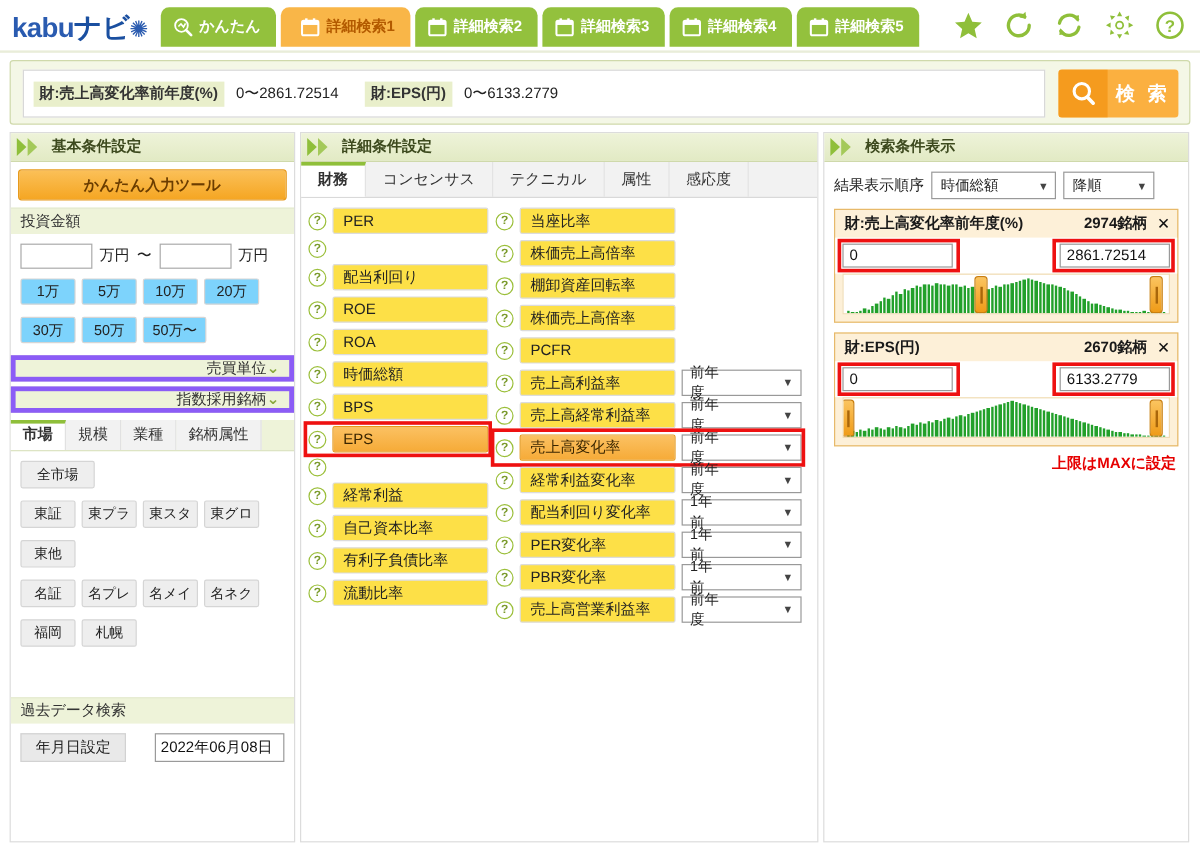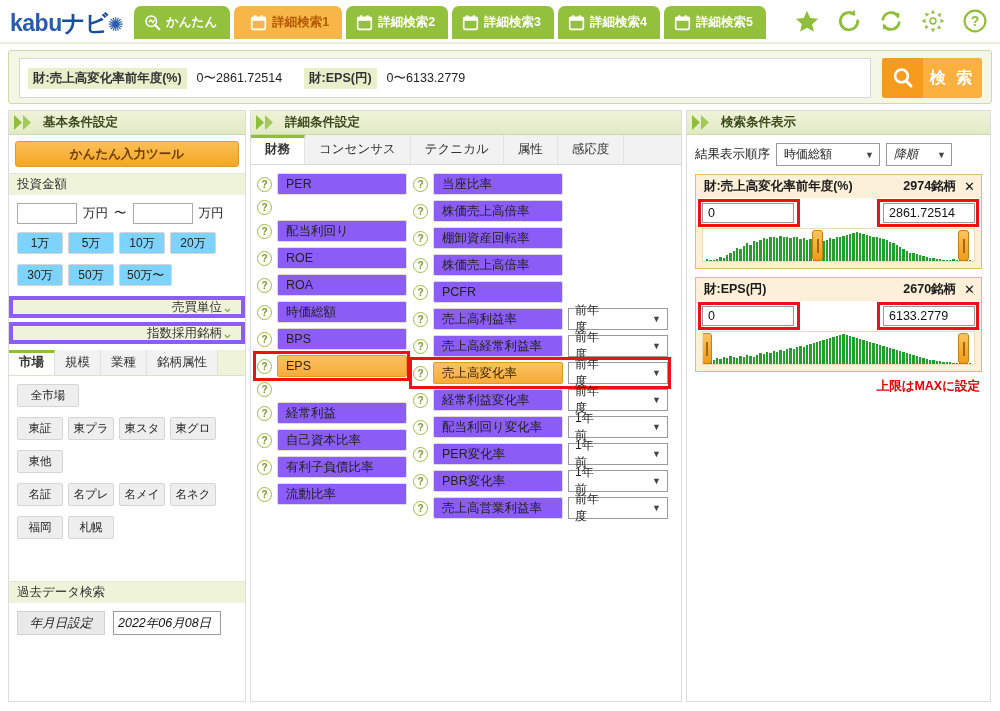--- a/index.html
+++ b/index.html
@@ -118,21 +118,21 @@
   }
   .mtab.active { background: #fff; font-weight: bold; border-top: 3px solid #8fbf3a; padding-top: 1px; }
   .mchips { display: flex; flex-wrap: wrap; gap: 5px; padding: 8px 0 4px 8px; width: 228px; }
   .mchip {
     width: 46px; height: 23px; background: #eeeeee; border: 1px solid #d5d5d5;
     border-radius: 2px; font-size: 11.5px; color: #222;
     display: flex; align-items: center; justify-content: center; cursor: pointer;
   }
   .mchip.wide { width: 62px; }
   .rowbreak { width: 100%; height: 0; }
-  .datearea { display: flex; align-items: center; gap: 8px; padding: 8px 0 0 8px; font-style: italic; }
+  .datearea { display: flex; align-items: center; gap: 24px; padding: 8px 0 0 8px; }
   .datebtn {
     width: 88px; height: 24px; background: #e9e9e9; border: 1px solid #d2d2d2;
     font-size: 12.5px; color: #222; display: flex; align-items: center; justify-content: center;
     cursor: pointer;
   }
   .dateval {
     width: 108px; height: 24px; border: 1px solid #9a9a9a; background: #fff;
     font-size: 12.5px; color: #111; display: flex; align-items: center; padding-left: 4px;
   }
 
@@ -147,21 +147,21 @@
   .col { display: flex; flex-direction: column; gap: 5px; }
   .col2 { margin-left: 6px; }
   .itemrow { display: flex; align-items: center; gap: 5px; position: relative; }
   .qmark {
     width: 15px; height: 15px; flex: none; border-radius: 50%;
     border: 1.5px solid #9bbf3a; color: #7a9a2c; font-size: 10px; font-weight: bold;
     display: flex; align-items: center; justify-content: center; cursor: pointer;
     background: #fff;
   }
   .itembtn {
-    width: 130px; height: 22px; background: #8b5cf6; border: 1px solid #dcdcdc;
+    width: 130px; height: 22px; background: #fde047; border: 1px solid #dcdcdc;
     font-size: 12.5px; color: #222; display: flex; align-items: center;
     padding-left: 8px; border-radius: 2px; cursor: pointer;
   }
   .itembtn.selected {
     background: linear-gradient(#fbc162, #f6ab38);
     border: 1px solid #e79a1d; color: #3a2600;
   }
   .selcombo {
     width: 100px; height: 22px; background: #fff; border: 1px solid #999;
     font-size: 12px; color: #222; display: flex; align-items: center;
@@ -173,21 +173,21 @@
 
   
   .sortrow { display: flex; align-items: center; gap: 6px; padding: 8px 0 0 8px; }
   .sortlabel { font-size: 12.5px; color: #222; }
   .dd {
     height: 23px; background: #fff; border: 1px solid #999;
     font-size: 12px; color: #222; display: flex; align-items: center;
     justify-content: space-between; padding: 0 5px 0 7px; cursor: pointer;
   }
   .dd.wide { width: 104px; }
-  .dd.narrow { width: 66px; font-style: italic; }
+  .dd.narrow { width: 76px; }
   .dd .ar { font-size: 9px; color: #444; }
   .filtercard {
     margin: 8px 8px 0 8px; border: 1px solid #e7b96a; background: #fdf0d8;
   }
   .fc-head {
     display: flex; align-items: center; justify-content: space-between;
     padding: 3px 6px 3px 8px;
   }
   .fc-title { font-size: 12.5px; font-weight: bold; color: #1a1a1a; }
   .fc-right { display: flex; align-items: center; gap: 8px; }

